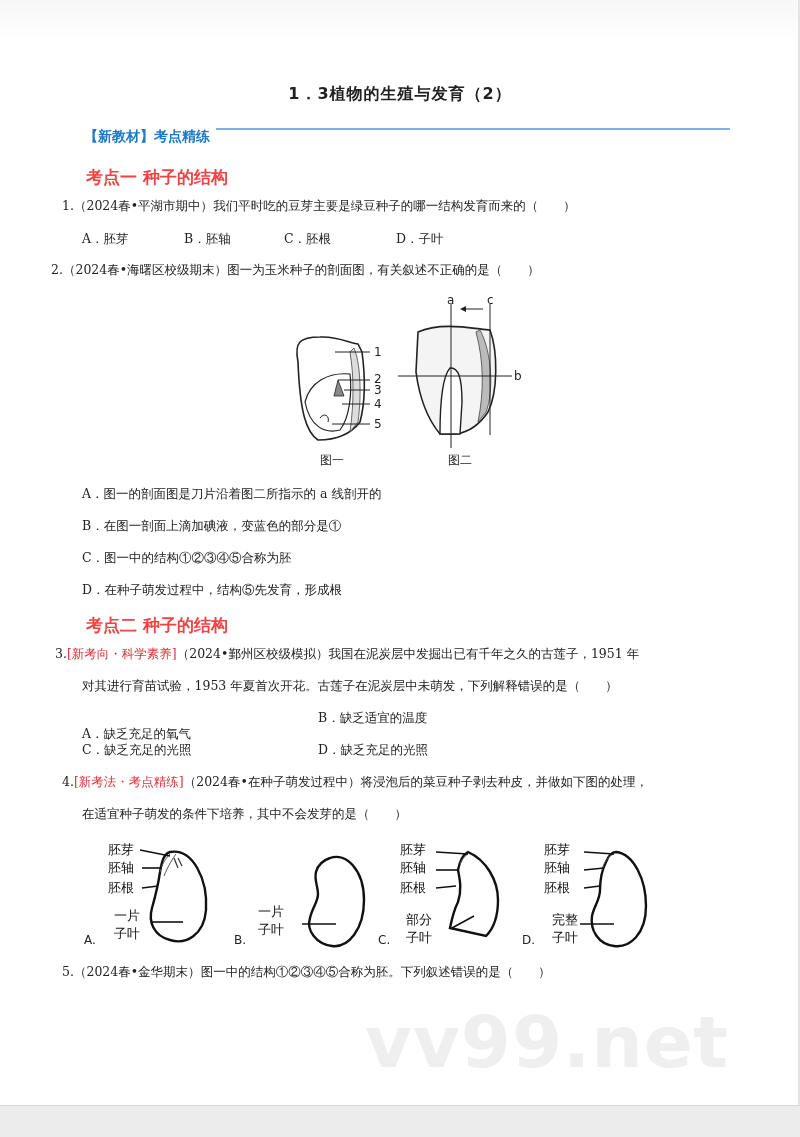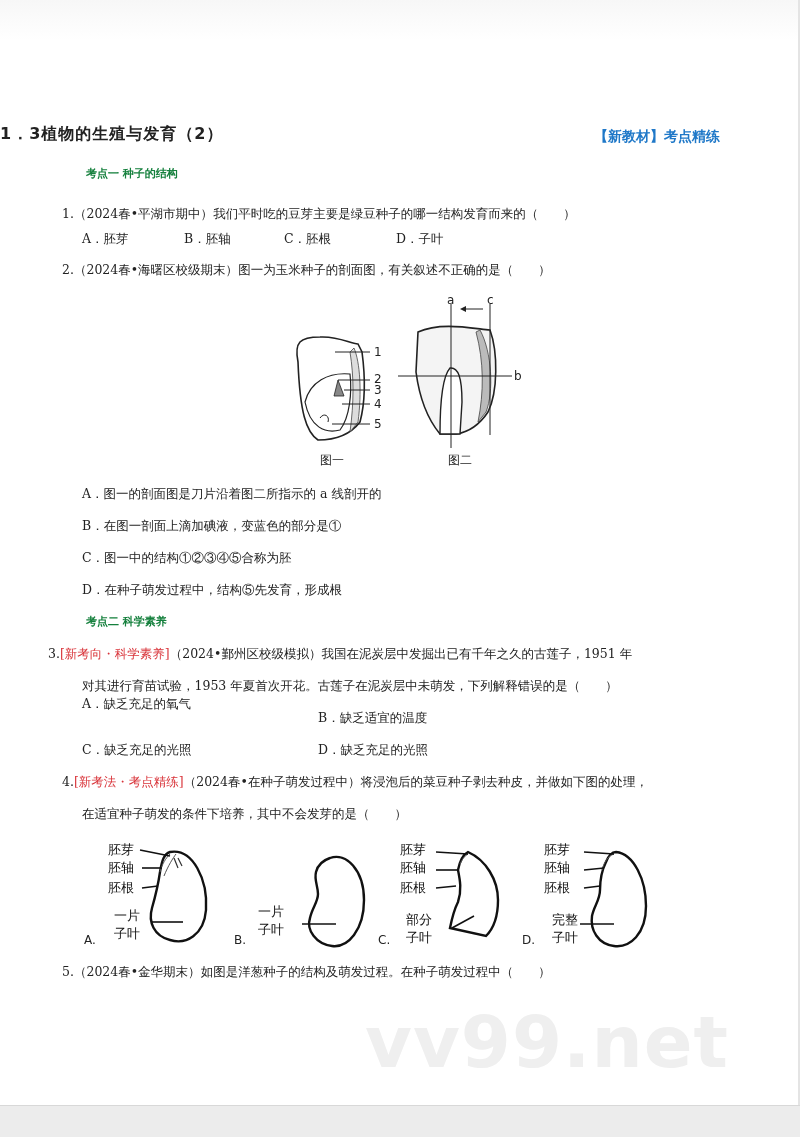--- a/index.html
+++ b/index.html
@@ -8,34 +8,34 @@
     background:#ffffff;
     font-family:"DejaVu Serif","Liberation Serif",serif;
     color:#222;
   }
   .top-band { position:absolute; left:0; top:0; width:800px; height:40px;
     background:linear-gradient(#f7f7f7,#ffffff); }
   .right-edge { position:absolute; right:0; top:0; width:2px; height:1105px; background:#e4e4e4; }
   .bottom-band { position:absolute; left:0; top:1105px; width:800px; height:32px;
     background:#ececec; border-top:1px solid #d8d8d8; }
   .page-title {
-    position:absolute; top:84px; left:0; width:800px; 
+    position:absolute; top:84px; left:0; width:800px; text-align:center;
     font-family:"DejaVu Sans","Liberation Sans",sans-serif;
-    font-size:16px; font-weight:bold; color:#222; letter-spacing:1px;margin-top:40px;
+    font-size:16px; font-weight:bold; color:#222; letter-spacing:1px;
   }
-  .section-header { position:absolute; top:128px; left:74px; width:646px; height:20px; display:flex; align-items:flex-end;flex-direction:column; }
+  .section-header { position:absolute; top:128px; left:84px; width:646px; height:20px; display:flex; align-items:flex-start; }
   .section-header .label {
     font-family:"DejaVu Sans","Liberation Sans",sans-serif;
     font-size:14px; font-weight:bold; color:#1f78c8; white-space:nowrap;
   }
   .section-header .rule { flex:1; height:2px; background:#7fb2de; margin-left:6px; }
   .kd-title {
     position:absolute; left:86px;
     font-family:"DejaVu Sans","Liberation Sans",sans-serif;
-    font-size:11px; font-weight:bold; color:#15803d;
+    font-size:17px; font-weight:bold; color:#ef4444;
   }
   .line { position:absolute; font-size:12.5px; white-space:nowrap; color:#222; }
   .tag { color:#d9343a; }
   .opt { position:absolute; font-size:12.5px; white-space:nowrap; color:#222; }
   .fig { position:absolute; }
   .watermark {
     position:absolute; left:365px; top:1000px;
     font-family:"DejaVu Sans","Liberation Sans",sans-serif;
     font-size:72px; font-weight:bold; color:#efefef; letter-spacing:1px;
   }
@@ -50,29 +50,29 @@
 
 <div class="page-title">1．3植物的生殖与发育（2）</div>
 
 <div class="section-header">
   <span class="label">【新教材】考点精练</span>
   <span class="rule"></span>
 </div>
 
 <div class="kd-title" style="top:166px;">考点一  种子的结构</div>
 
-<div class="line" style="left:62px; top:206px;">
+<div class="line" style="left:62px; top:198px;">
   <span>1.</span><span>（2024春•平湖市期中）</span><span>我们平时吃的豆芽主要是绿豆种子的哪一结构发育而来的（　　）</span>
 </div>
 <div class="opt" style="left:82px; top:231px;text-align:center;">A．胚芽</div>
 <div class="opt" style="left:184px; top:231px;">B．胚轴</div>
 <div class="opt" style="left:284px; top:231px;">C．胚根</div>
 <div class="opt" style="left:396px; top:231px;">D．子叶</div>
 
-<div class="line" style="left:62px; top:262px;">
+<div class="line" style="left:51px; top:262px;">
   <span>2.</span><span>（2024春•海曙区校级期末）</span><span>图一为玉米种子的剖面图，有关叙述不正确的是（　　）</span>
 </div>
 
 <svg class="fig" style="left:280px; top:292px;" width="250" height="180" viewBox="0 0 250 180">
 
   <g>
     <path d="M18,70 C14,50 20,45 40,45 C60,44 70,52 78,52 L82,60 C86,90 84,115 80,130 C70,143 55,148 38,148 C26,140 20,120 18,70 Z" fill="#fff" stroke="#222" stroke-width="1.6"></path>
     <path d="M74,56 C80,70 82,100 78,130 L70,140 C74,110 74,85 70,60 Z" fill="#ddd" stroke="#444" stroke-width="0.8"></path>
     <path d="M25,110 C30,90 48,80 70,82 C72,100 70,125 60,138 C45,142 30,135 25,110 Z" fill="#fff" stroke="#222" stroke-width="1.2"></path>
     <path d="M58,88 L64,104 L54,104 Z" fill="#888" stroke="#222" stroke-width="0.8"></path>
@@ -104,27 +104,27 @@
     <text class="cap" x="207" y="12">c</text>
     <text class="cap" x="168" y="172">图二</text>
   </g>
 </svg>
 
 <div class="opt" style="left:82px; top:486px;">A．图一的剖面图是刀片沿着图二所指示的 a 线剖开的</div>
 <div class="opt" style="left:82px; top:518px;">B．在图一剖面上滴加碘液，变蓝色的部分是①</div>
 <div class="opt" style="left:82px; top:550px;">C．图一中的结构①②③④⑤合称为胚</div>
 <div class="opt" style="left:82px; top:582px;text-align:right;">D．在种子萌发过程中，结构⑤先发育，形成根</div>
 
-<div class="kd-title" style="top:614px;">考点二  科学素养</div>
+<div class="kd-title" style="top:614px;">考点二  种子的结构</div>
 
-<div class="line" style="left:48px; top:646px;">
+<div class="line" style="left:55px; top:646px;">
   <span>3.</span><span class="tag">[新考向・科学素养]</span><span>（2024•鄞州区校级模拟）</span><span>我国在泥炭层中发掘出已有千年之久的古莲子，1951 年</span>
 </div>
 <div class="line" style="left:82px; top:678px;">对其进行育苗试验，1953 年夏首次开花。古莲子在泥炭层中未萌发，下列解释错误的是（　　）</div>
-<div class="opt" style="left:82px; top:696px;">A．缺乏充足的氧气</div>
+<div class="opt" style="left:82px; top:726px;">A．缺乏充足的氧气</div>
 <div class="opt" style="left:318px; top:710px;">B．缺乏适宜的温度</div>
 <div class="opt" style="left:82px; top:742px;">C．缺乏充足的光照</div>
 <div class="opt" style="left:318px; top:742px;">D．缺乏充足的光照</div>
 
 <div class="line" style="left:62px; top:774px;">
   <span>4.</span><span class="tag">[新考法・考点精练]</span><span>（2024春•在种子萌发过程中）</span><span>将浸泡后的菜豆种子剥去种皮，并做如下图的处理，</span>
 </div>
 <div class="line" style="left:82px; top:806px;">在适宜种子萌发的条件下培养，其中不会发芽的是（　　）</div>
 
 <svg class="fig" style="left:78px; top:830px;" width="620" height="122" viewBox="0 0 620 122">
@@ -178,18 +178,18 @@
     <text class="lbl" x="466" y="24">胚芽</text>
     <text class="lbl" x="466" y="42">胚轴</text>
     <text class="lbl" x="466" y="62">胚根</text>
     <text class="lbl" x="474" y="94">完整</text>
     <text class="lbl" x="474" y="112">子叶</text>
     <text class="cap" x="444" y="114">D.</text>
   </g>
 </svg>
 
 <div class="line" style="left:62px; top:964px;">
-  <span>5.</span><span>（2024春•金华期末）</span><span>如图是洋葱种子的结构及萌发过程。在种子萌发过程中（　　）</span>
+  <span>5.</span><span>（2024春•金华期末）</span><span>图一中的结构①②③④⑤合称为胚。下列叙述错误的是（　　）</span>
 </div>
 
 <div class="watermark">vv99.net</div>
 
 <div class="bottom-band"></div>
 
 </body></html>

